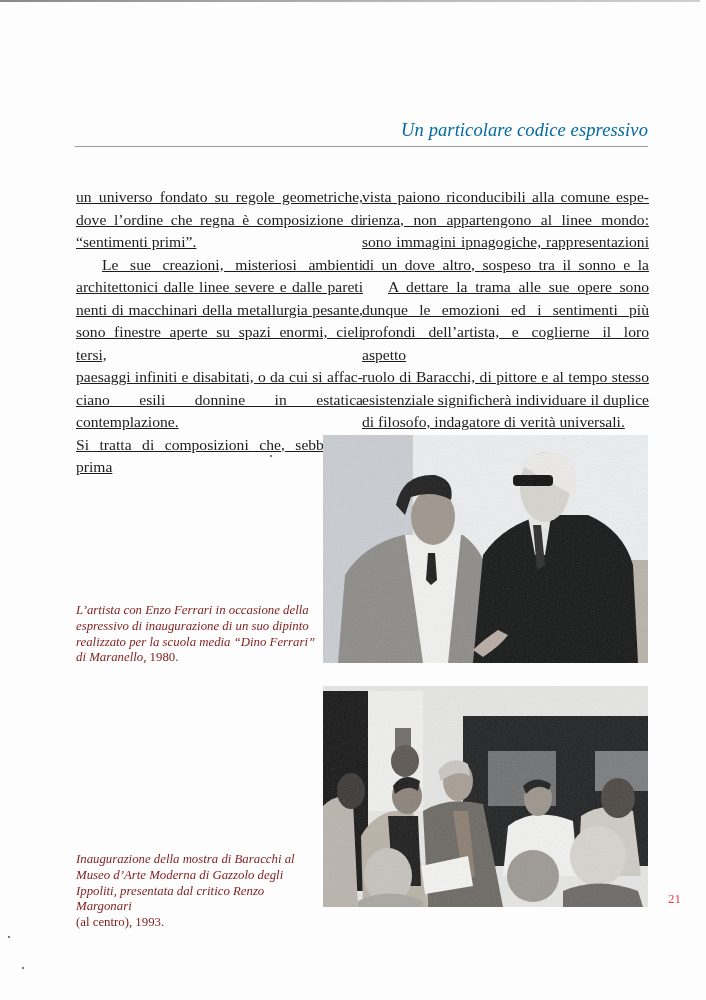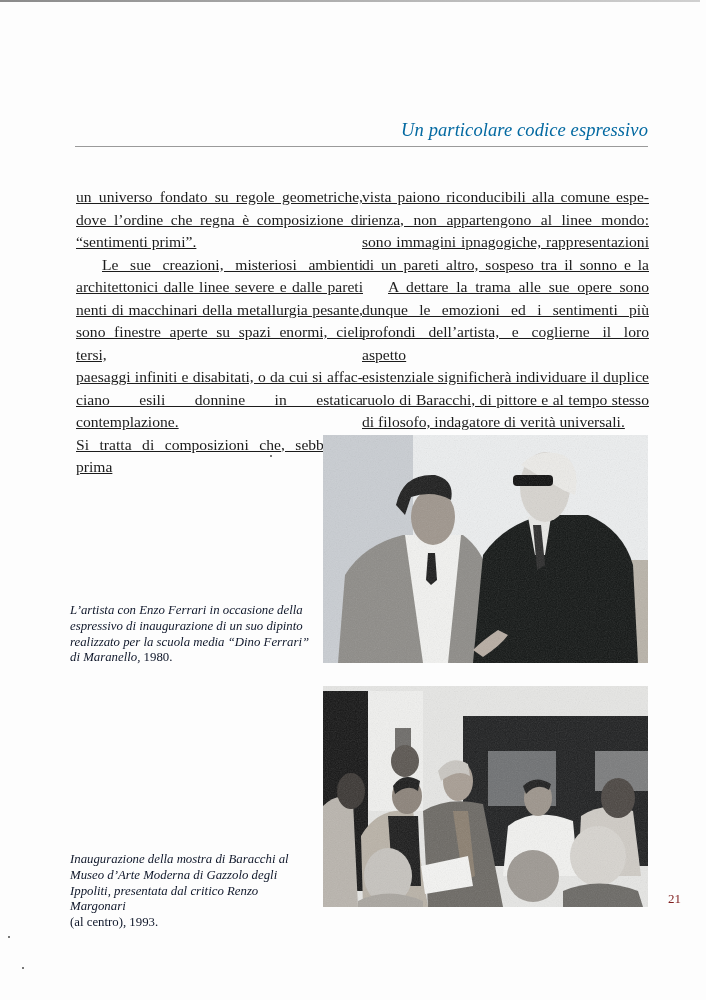--- a/index.html
+++ b/index.html
@@ -34,30 +34,30 @@
     .line.last { text-align-last: left; }
 
     .photo {
       position: absolute; left: 323px; width: 325px; overflow: hidden;
     }
     .photo-1 { top: 435px; height: 228px; background: #d6d6d6; }
     .photo-2 { top: 686px; height: 221px; background: #cfcfcf; }
     .photo svg { display: block; width: 100%; height: 100%; }
 
     .caption {
-      position: absolute; left: 70px; width: 240px;
-      font-style: italic; font-size: 12.8px; line-height: 15.8px; color: #0f172a;
+      position: absolute; left: 76px; width: 240px;
+      font-style: italic; font-size: 12.8px; line-height: 15.8px; color: #7f1d1d;
     }
     .caption .roman { font-style: normal; }
     .caption-1 { top: 603px; }
     .caption-2 { top: 852px; }
 
     .page-number {
       position: absolute; left: 668px; top: 891px;
-      font-size: 13px; color: #7f1d1d;
+      font-size: 13px; color: #ef4444;
     }
     .speck { position: absolute; width: 2px; height: 2px; background: #777; }
   </style>
 </head>
 <body>
 
 <div class="top-edge"></div>
 
 <div class="running-head">Un particolare codice espressivo</div>
 <div class="head-rule"></div>
@@ -76,28 +76,28 @@
       <span class="line">paesaggi infiniti e disabitati, o da cui si affac-</span>
       <span class="line">ciano esili donnine in estatica contemplazione.</span>
       <span class="line last">Si tratta di composizioni che, sebbene a prima</span>
     </p>
   </div>
 <div class="column col-right">
     <p>
       <span class="line">vista paiono riconducibili alla comune espe-</span>
       <span class="line">rienza, non appartengono al linee mondo:</span>
       <span class="line">sono immagini ipnagogiche, rappresentazioni</span>
-      <span class="line">di un pareti altro, sospeso tra il sonno e la</span>
+      <span class="line">di un dove altro, sospeso tra il sonno e la</span>
     </p>
     <p>
       <span class="line" style="text-indent: 26px;">A dettare la trama alle sue opere sono</span>
       <span class="line">dunque le emozioni ed i sentimenti più</span>
       <span class="line">profondi dell’artista, e coglierne il loro aspetto</span>
+      <span class="line">ruolo di Baracchi, di pittore e al tempo stesso</span>
       <span class="line">esistenziale significherà individuare il duplice</span>
-      <span class="line">ruolo di Baracchi, di pittore e al tempo stesso</span>
       <span class="line last">di filosofo, indagatore di verità universali.</span>
     </p>
   </div>
 
 <div class="photo photo-1">
   <svg viewBox="0 0 325 228" preserveAspectRatio="none">
     <defs>
       <filter id="grain1">
           <feTurbulence type="fractalNoise" baseFrequency="0.9" numOctaves="2" result="n"></feTurbulence>
           <feColorMatrix type="saturate" values="0"></feColorMatrix>

